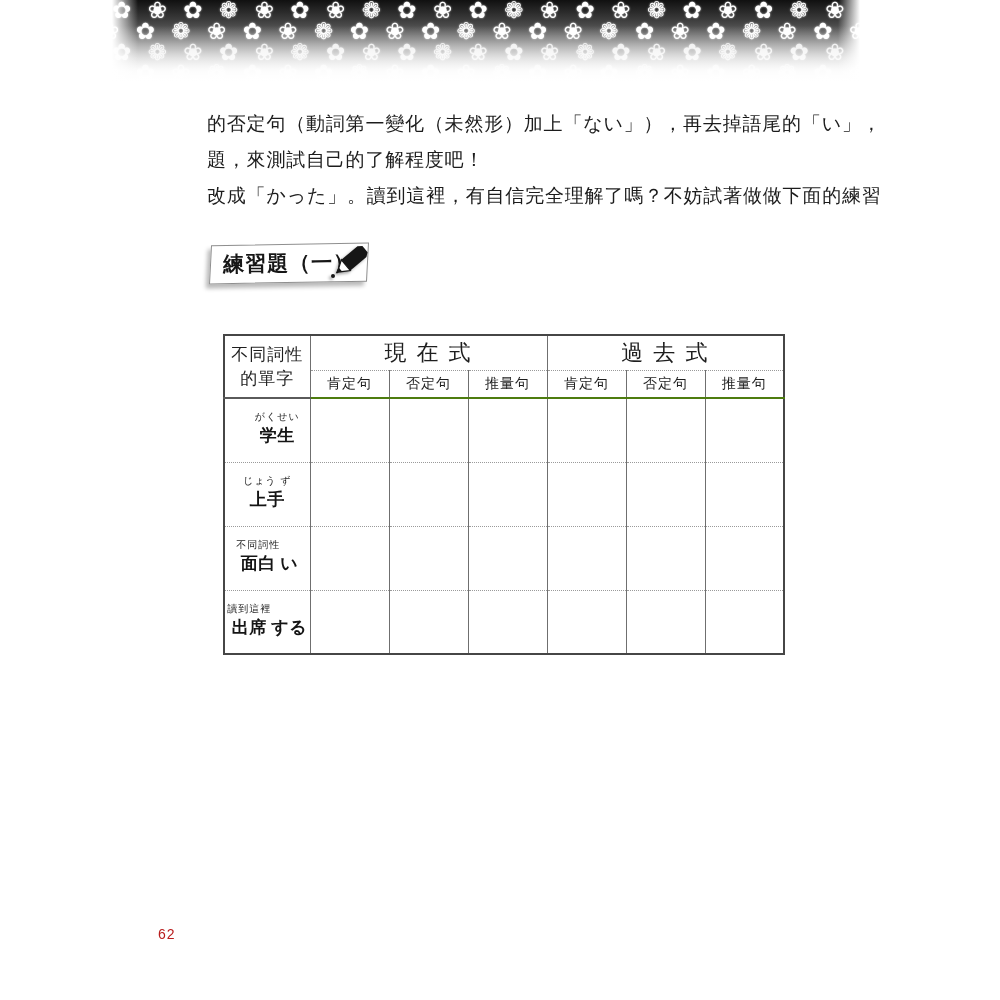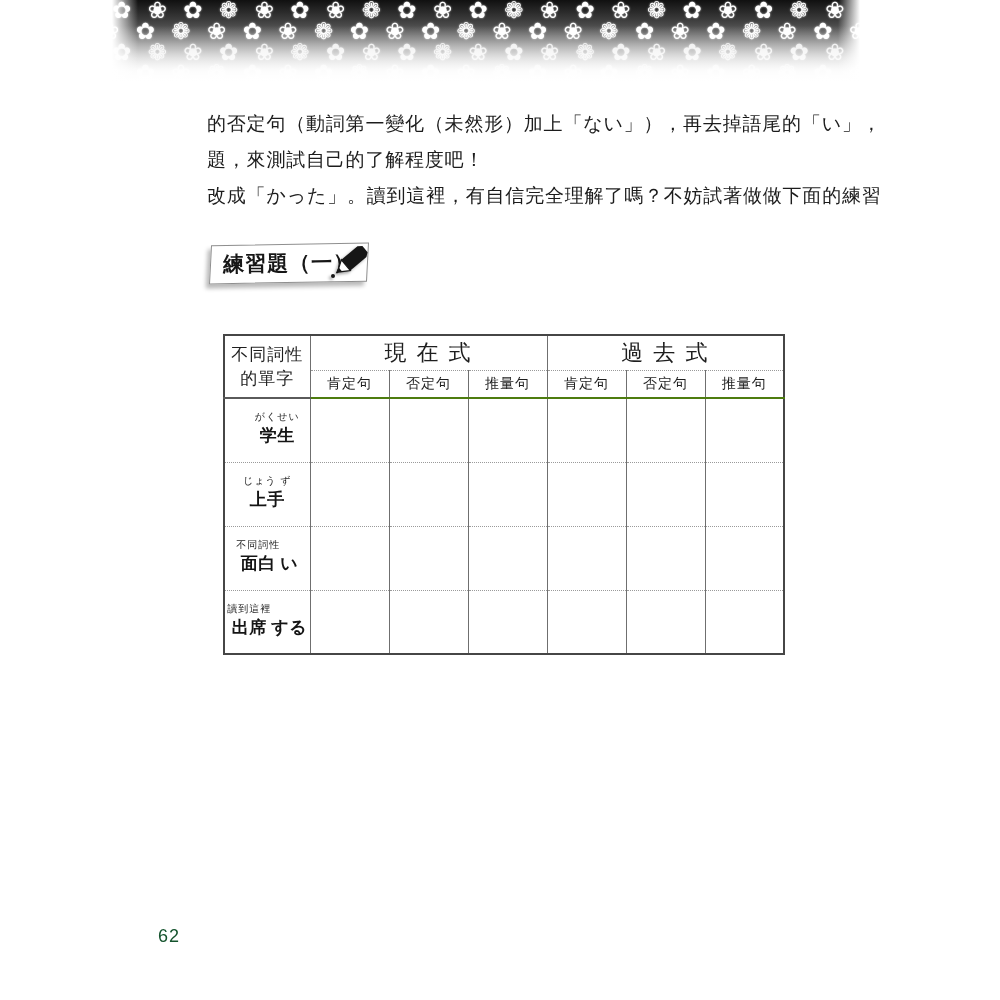--- a/index.html
+++ b/index.html
@@ -109,21 +109,21 @@
   .word-wrap { display:flex; justify-content:center; align-items:flex-end; }
   .word-stack { display:flex; flex-direction:column; align-items:center; }
   .furigana { font-size:10px; letter-spacing:1px; line-height:12px; color:#232323; }
   .word-main, .word-suffix {
     font-size:17px; font-weight:600; line-height:26px; color:#141414; letter-spacing:.5px;
   }
 
   
   .page-number {
     position:absolute; left:158px; top:926px;
-    font-size:18px; letter-spacing:1px; color:#14532d;
+    font-size:14px; letter-spacing:1px; color:#b91c1c;
   }
 </style>
 </head>
 <body>
 
 <div class="page">
 
   <div class="flower-band">
     <div class="flower-row r1">✿ ❀ ✿ ❁ ❀ ✿ ❀ ❁ ✿ ❀ ✿ ❁ ❀ ✿ ❀ ❁ ✿ ❀ ✿ ❁ ❀ ✿ ❀ ❁ ✿ ❀ ✿ ❁</div>
     <div class="flower-row r2">❀ ✿ ❁ ❀ ✿ ❀ ❁ ✿ ❀ ✿ ❁ ❀ ✿ ❀ ❁ ✿ ❀ ✿ ❁ ❀ ✿ ❀ ❁ ✿ ❀ ✿ ❁ ❀</div>

